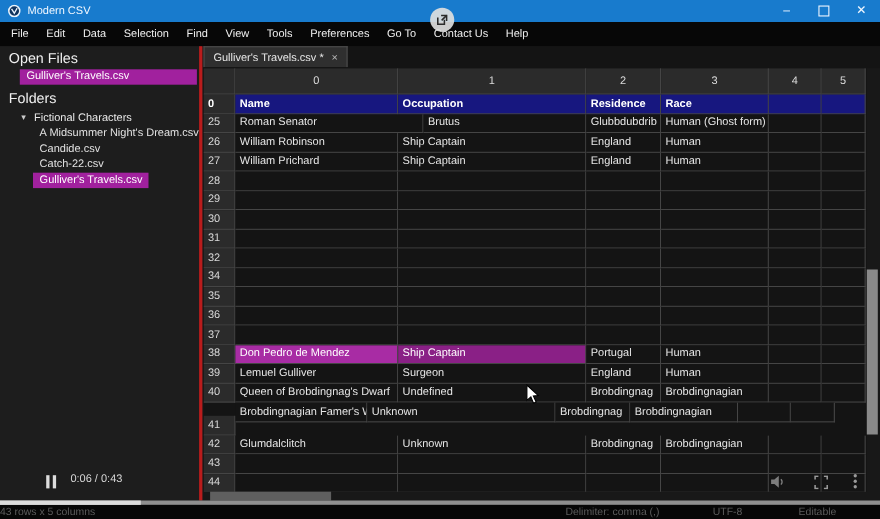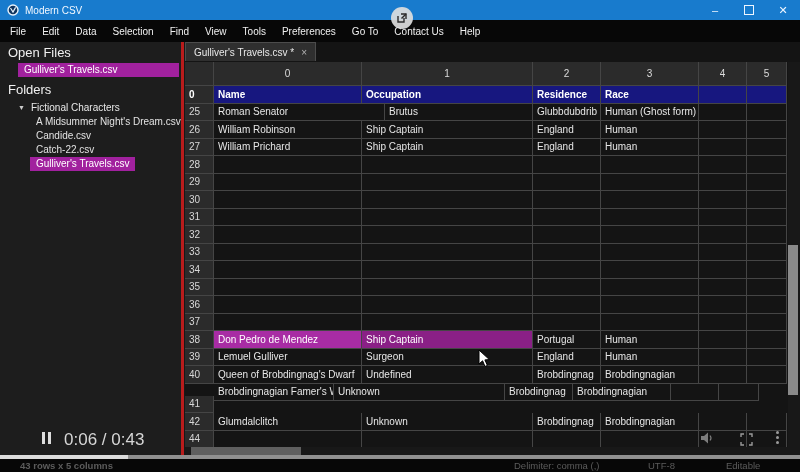--- a/index.html
+++ b/index.html
@@ -47,31 +47,31 @@
   .gdata{height:17.5px;background:#141414;padding-left:4px;}
   .row-title .gdata{background:#17177f;font-weight:bold;color:#fff;}
   .gdata.sel-active{background:#a82ca4;color:#fff;}
   .gdata.sel{background:#8a2086;color:#fff;}
   
   .vscroll{position:absolute;left:788px;top:245px;width:10px;height:150px;background:#8a8a8a;}
   .hscroll{position:absolute;left:191px;top:447px;width:110px;height:9px;background:#5f5f5f;}
   
   .pause-btn{position:absolute;left:42px;top:432px;width:12px;height:12px;display:flex;gap:3px;}
   .pause-btn span{display:block;width:3px;height:12px;background:#dddddd;}
-  .time{position:absolute;left:64px;top:430px;color:#d6d6d6;font-size:17px;}
+  .time{position:absolute;left:64px;top:430px;color:#d6d6d6;font-size:10px;}
   .vol-icon{position:absolute;left:700px;top:431px;}
   .fs-icon{position:absolute;left:740px;top:432px;}
   .kebab{position:absolute;left:776px;top:431px;width:4px;display:flex;flex-direction:column;gap:2px;}
   .kebab span{width:3px;height:3px;border-radius:50%;background:#9a9a9a;display:block;}
   .progress{position:absolute;left:0;top:455px;width:800px;height:4px;background:#1a1a1a;}
   .progress .rest{position:absolute;left:0;top:0;height:4px;width:800px;background:#909090;}
   .progress .played{position:absolute;left:0;top:0;height:4px;background:#dcdcdc;z-index:2;}
   
   .statusbar{position:absolute;left:0;top:459px;width:800px;height:13px;background:#070707;color:#5c5c5c;font-size:9.5px;}
-  .statusbar .dim{position:absolute;left:20px;top:1px;font-weight:bold;}
+  .statusbar .dim{position:absolute;left:0;top:1px;}
   .statusbar .delim{position:absolute;left:514px;top:1px;}
   .statusbar .enc{position:absolute;left:648px;top:1px;}
   .statusbar .mode{position:absolute;left:726px;top:1px;}
   
   .cursor{position:absolute;left:478px;top:349px;z-index:60;}
 </style>
 </head>
 <body>
 
 <div id="app">
@@ -223,29 +223,20 @@
       <div class="grid-row">
         <div class="gcell gnum gdata" style="width: 29px; background: rgb(43, 43, 43);">32</div>
         <div class="gcell gdata" style="width: 148px;"></div>
         <div class="gcell gdata" style="width: 171px;"></div>
         <div class="gcell gdata" style="width: 68px;"></div>
         <div class="gcell gdata" style="width: 98px;"></div>
         <div class="gcell gdata" style="width: 48px;"></div>
         <div class="gcell gdata" style="width: 40px;"></div>
       </div>
       <div class="grid-row">
-        <div class="gcell gnum gdata" style="width: 29px; background: rgb(43, 43, 43);">33</div>
-        <div class="gcell gdata" style="width: 148px;"></div>
-        <div class="gcell gdata" style="width: 171px;"></div>
-        <div class="gcell gdata" style="width: 68px;"></div>
-        <div class="gcell gdata" style="width: 98px;"></div>
-        <div class="gcell gdata" style="width: 48px;"></div>
-        <div class="gcell gdata" style="width: 40px;"></div>
-      </div>
-      <div class="grid-row">
         <div class="gcell gnum gdata" style="width: 29px; background: rgb(43, 43, 43);">34</div>
         <div class="gcell gdata" style="width: 148px;"></div>
         <div class="gcell gdata" style="width: 171px;"></div>
         <div class="gcell gdata" style="width: 68px;"></div>
         <div class="gcell gdata" style="width: 98px;"></div>
         <div class="gcell gdata" style="width: 48px;"></div>
         <div class="gcell gdata" style="width: 40px;"></div>
       </div>
       <div class="grid-row">
         <div class="gcell gnum gdata" style="width: 29px; background: rgb(43, 43, 43);">35</div>
@@ -309,20 +300,29 @@
         <div class="gcell gdata" style="width: 98px;">Brobdingnagian</div>
         <div class="gcell gdata" style="width: 48px;"></div>
         <div class="gcell gdata" style="width: 40px;"></div>
       </div>
       <div class="grid-row">
         <div class="gcell gnum gdata" style="width: 29px; background: rgb(43, 43, 43);">42</div>
         <div class="gcell gdata" style="width: 148px;">Glumdalclitch</div>
         <div class="gcell gdata" style="width: 171px;">Unknown</div>
         <div class="gcell gdata" style="width: 68px;">Brobdingnag</div>
         <div class="gcell gdata" style="width: 98px;">Brobdingnagian</div>
+        <div class="gcell gdata" style="width: 48px;"></div>
+        <div class="gcell gdata" style="width: 40px;"></div>
+      </div>
+      <div class="grid-row">
+        <div class="gcell gnum gdata" style="width: 29px; background: rgb(43, 43, 43);">43</div>
+        <div class="gcell gdata" style="width: 148px;"></div>
+        <div class="gcell gdata" style="width: 171px;"></div>
+        <div class="gcell gdata" style="width: 68px;"></div>
+        <div class="gcell gdata" style="width: 98px;"></div>
         <div class="gcell gdata" style="width: 48px;"></div>
         <div class="gcell gdata" style="width: 40px;"></div>
       </div>
       <div class="grid-row">
         <div class="gcell gnum gdata" style="width: 29px; background: rgb(43, 43, 43);">44</div>
         <div class="gcell gdata" style="width: 148px;"></div>
         <div class="gcell gdata" style="width: 171px;"></div>
         <div class="gcell gdata" style="width: 68px;"></div>
         <div class="gcell gdata" style="width: 98px;"></div>
         <div class="gcell gdata" style="width: 48px;"></div>

